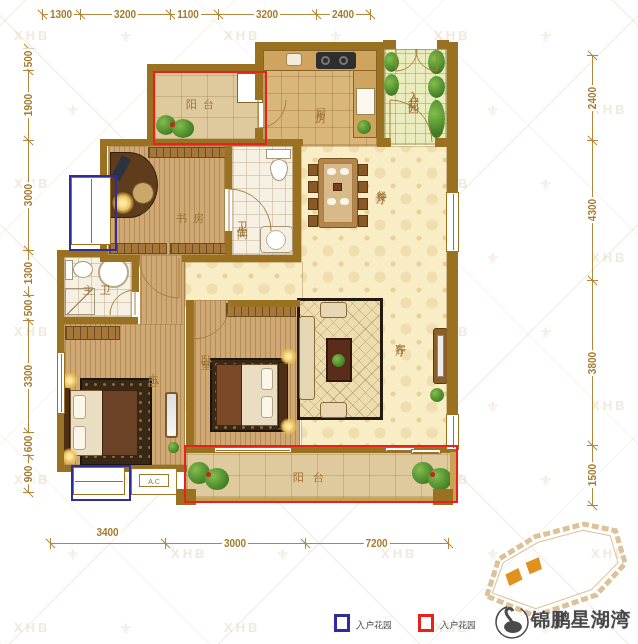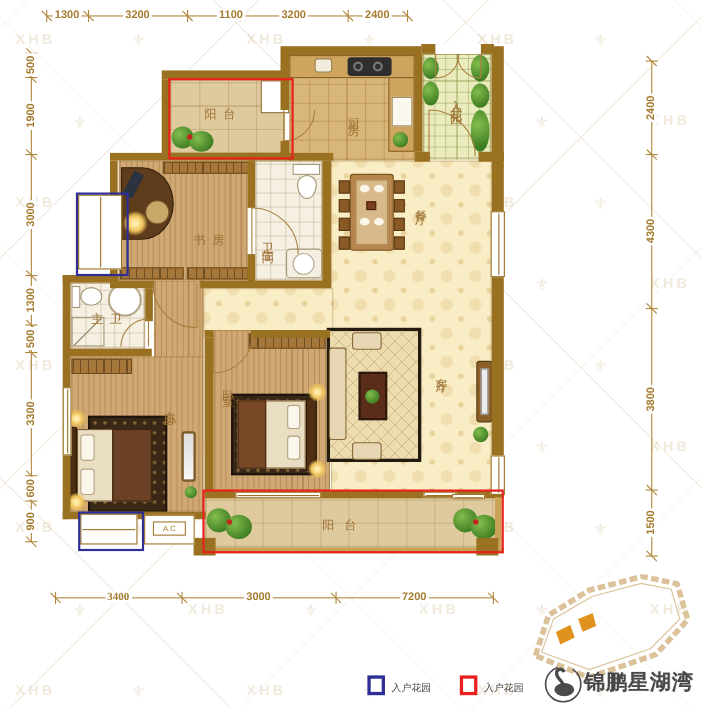--- a/index.html
+++ b/index.html
@@ -325,33 +325,33 @@
       <div class="dim-tick" style="left: 170px; top: 9px; width: 1px; height: 11px;"></div>
       <div class="dim-tick" style="left: 164px; top: 14px; width: 13px; height: 1px; transform: rotate(45deg);"></div>
       <div class="dim-tick" style="left: 218px; top: 9px; width: 1px; height: 11px;"></div>
       <div class="dim-tick" style="left: 212px; top: 14px; width: 13px; height: 1px; transform: rotate(45deg);"></div>
       <div class="dim-tick" style="left: 316px; top: 9px; width: 1px; height: 11px;"></div>
       <div class="dim-tick" style="left: 310px; top: 14px; width: 13px; height: 1px; transform: rotate(45deg);"></div>
       <div class="dim-tick" style="left: 370px; top: 9px; width: 1px; height: 11px;"></div>
       <div class="dim-tick" style="left: 364px; top: 14px; width: 13px; height: 1px; transform: rotate(45deg);"></div>
       <div class="dim-label" style="left: 61px; top: 14px;">1300</div>
       <div class="dim-label" style="left: 125px; top: 14px;">3200</div>
-      <div class="dim-label" style="left: 210px; top: 14px;">1100</div>
+      <div class="dim-label" style="left: 188px; top: 14px;">1100</div>
       <div class="dim-label" style="left: 267px; top: 14px;">3200</div>
       <div class="dim-label" style="left: 343px; top: 14px;">2400</div>
       <div class="dim-line" style="left: 50px; top: 543px; width: 398px; height: 1px;"></div>
       <div class="dim-tick" style="left: 50px; top: 538px; width: 1px; height: 11px;"></div>
       <div class="dim-tick" style="left: 44px; top: 543px; width: 13px; height: 1px; transform: rotate(45deg);"></div>
       <div class="dim-tick" style="left: 165px; top: 538px; width: 1px; height: 11px;"></div>
       <div class="dim-tick" style="left: 159px; top: 543px; width: 13px; height: 1px; transform: rotate(45deg);"></div>
       <div class="dim-tick" style="left: 305px; top: 538px; width: 1px; height: 11px;"></div>
       <div class="dim-tick" style="left: 299px; top: 543px; width: 13px; height: 1px; transform: rotate(45deg);"></div>
       <div class="dim-tick" style="left: 448px; top: 538px; width: 1px; height: 11px;"></div>
       <div class="dim-tick" style="left: 442px; top: 543px; width: 13px; height: 1px; transform: rotate(45deg);"></div>
-      <div class="dim-label" style="left: 107.5px; top: 543px; font-family: Liberation Serif, serif;">3400</div>
+      <div class="dim-label" style="left: 107.5px; top: 532px;">3400</div>
       <div class="dim-label" style="left: 235px; top: 543px;">3000</div>
       <div class="dim-label" style="left: 376.5px; top: 543px;">7200</div>
       <div class="dim-line" style="left: 28px; top: 48px; width: 1px; height: 444px;"></div>
       <div class="dim-tick" style="left: 23px; top: 48px; width: 11px; height: 1px;"></div>
       <div class="dim-tick" style="left: 22px; top: 48px; width: 13px; height: 1px; transform: rotate(45deg);"></div>
       <div class="dim-tick" style="left: 23px; top: 70px; width: 11px; height: 1px;"></div>
       <div class="dim-tick" style="left: 22px; top: 70px; width: 13px; height: 1px; transform: rotate(45deg);"></div>
       <div class="dim-tick" style="left: 23px; top: 140px; width: 11px; height: 1px;"></div>
       <div class="dim-tick" style="left: 22px; top: 140px; width: 13px; height: 1px; transform: rotate(45deg);"></div>
       <div class="dim-tick" style="left: 23px; top: 250px; width: 11px; height: 1px;"></div>

